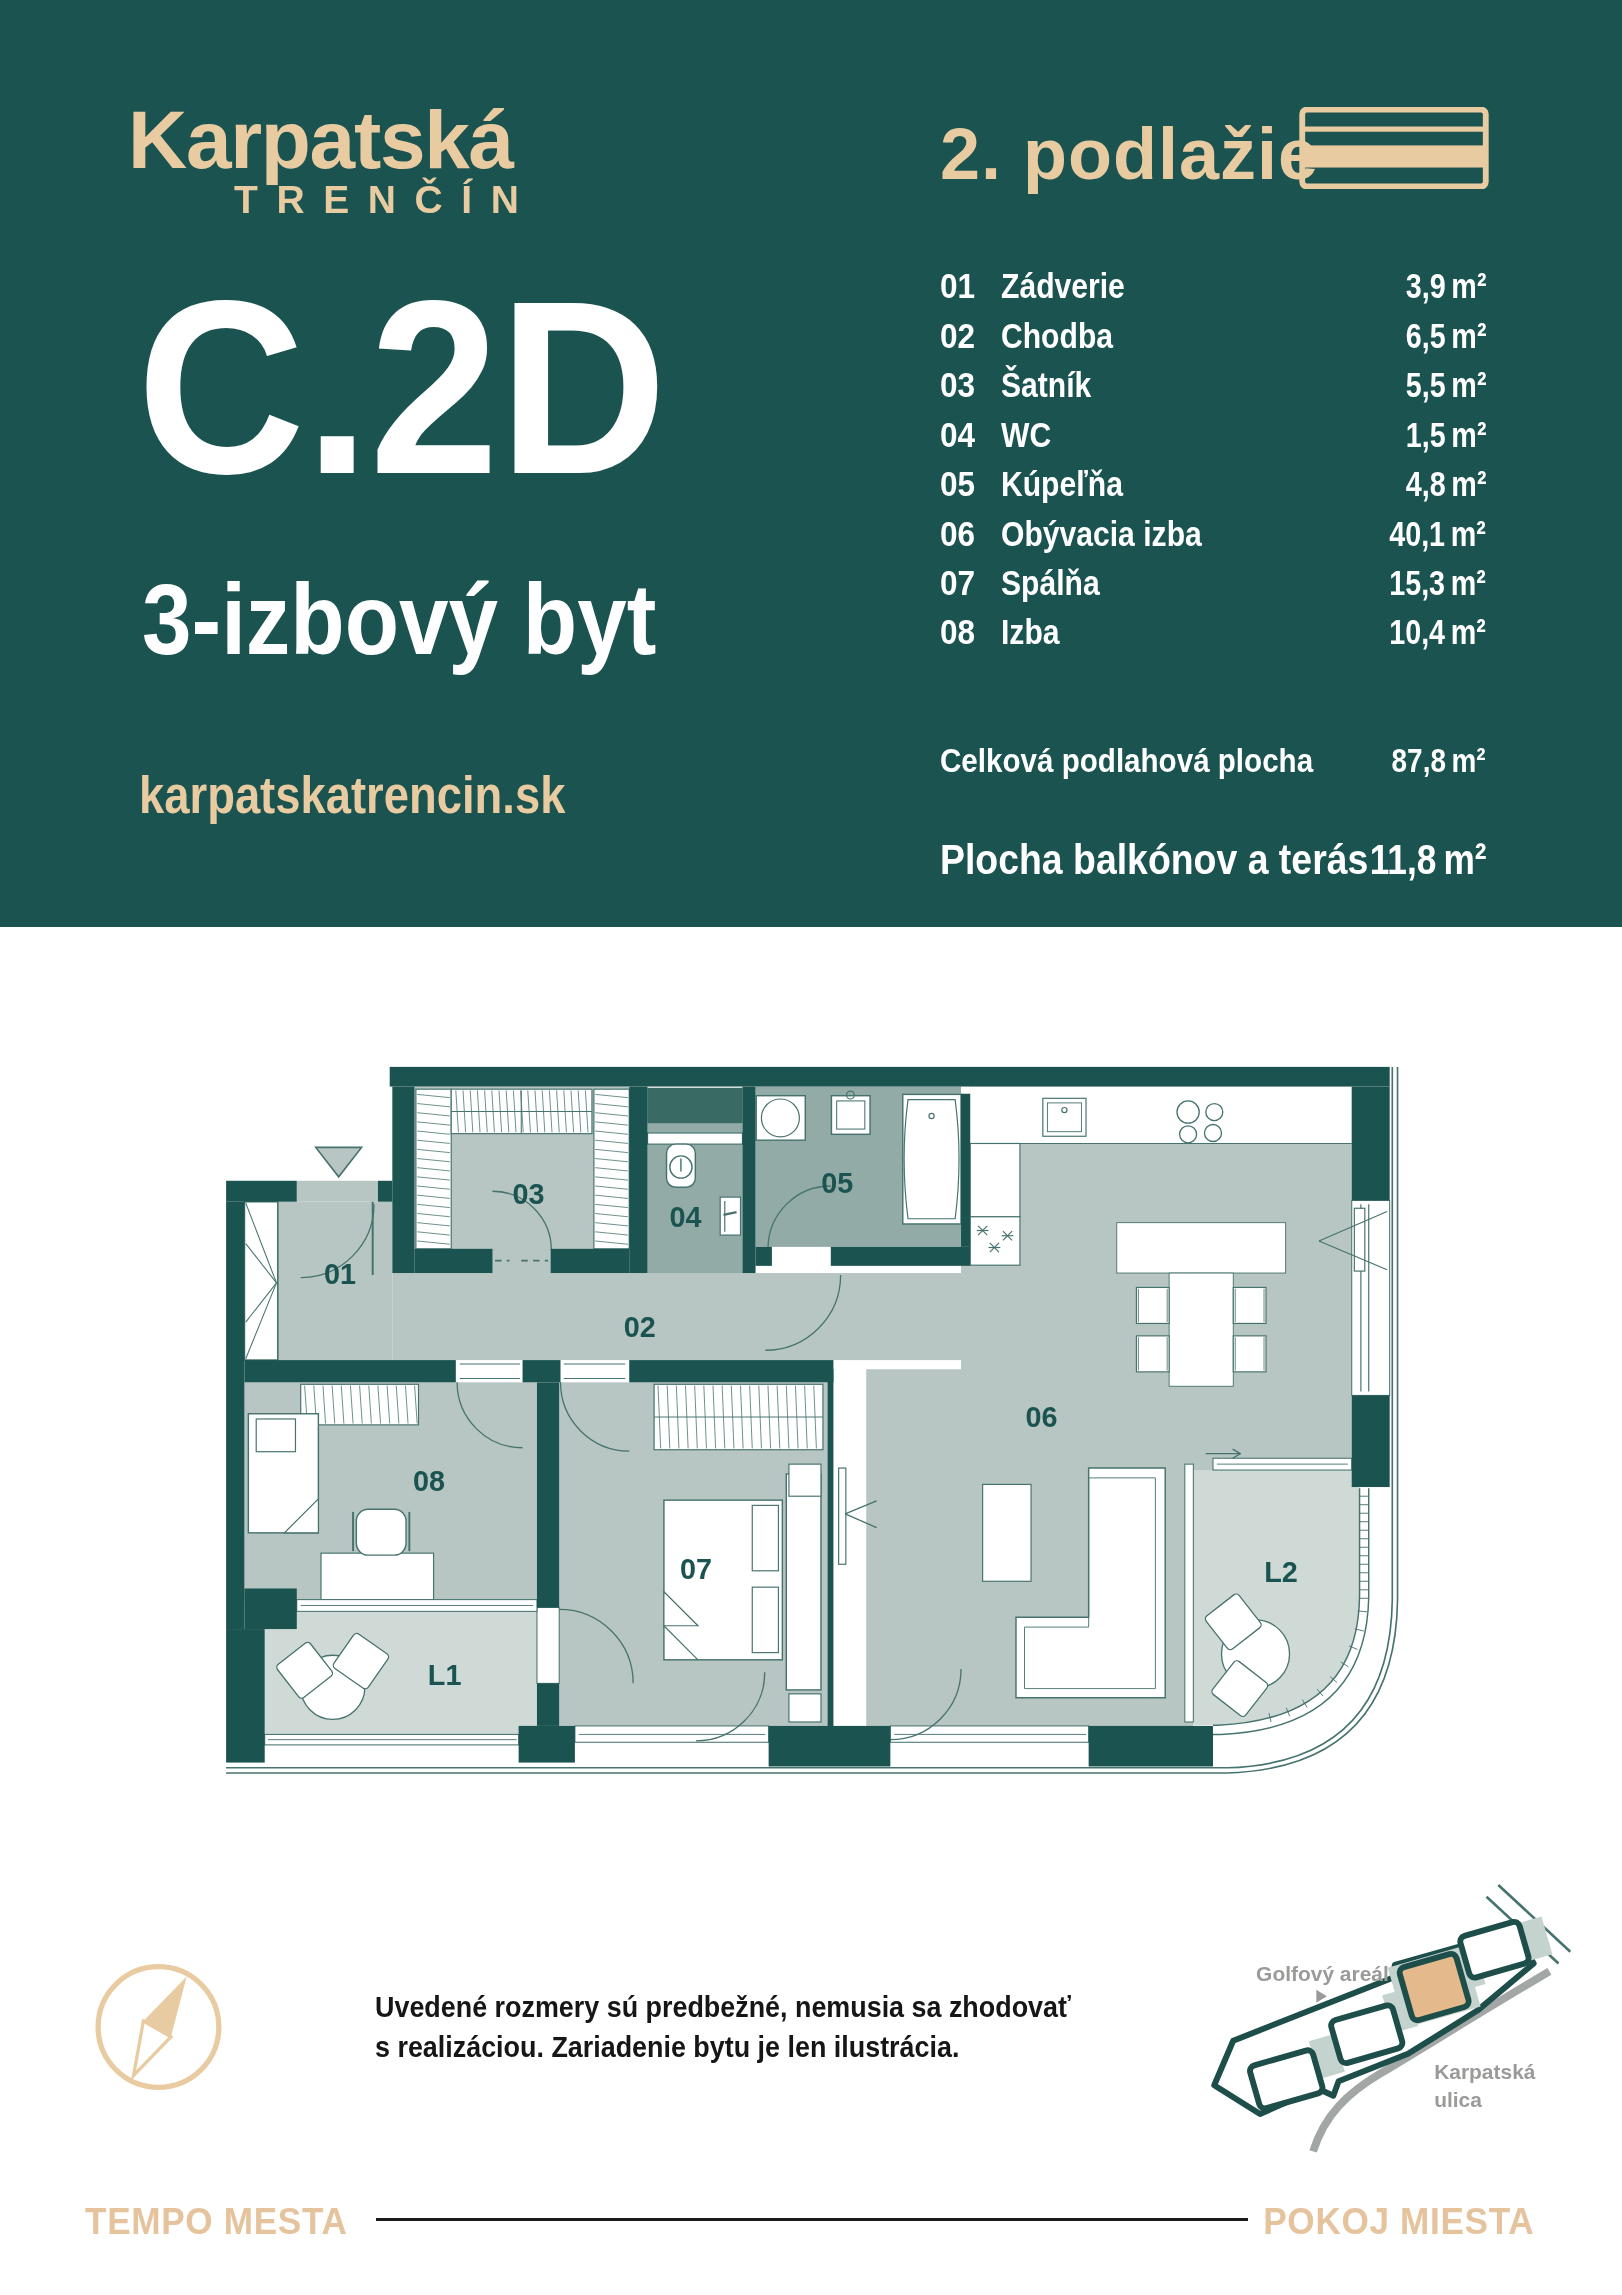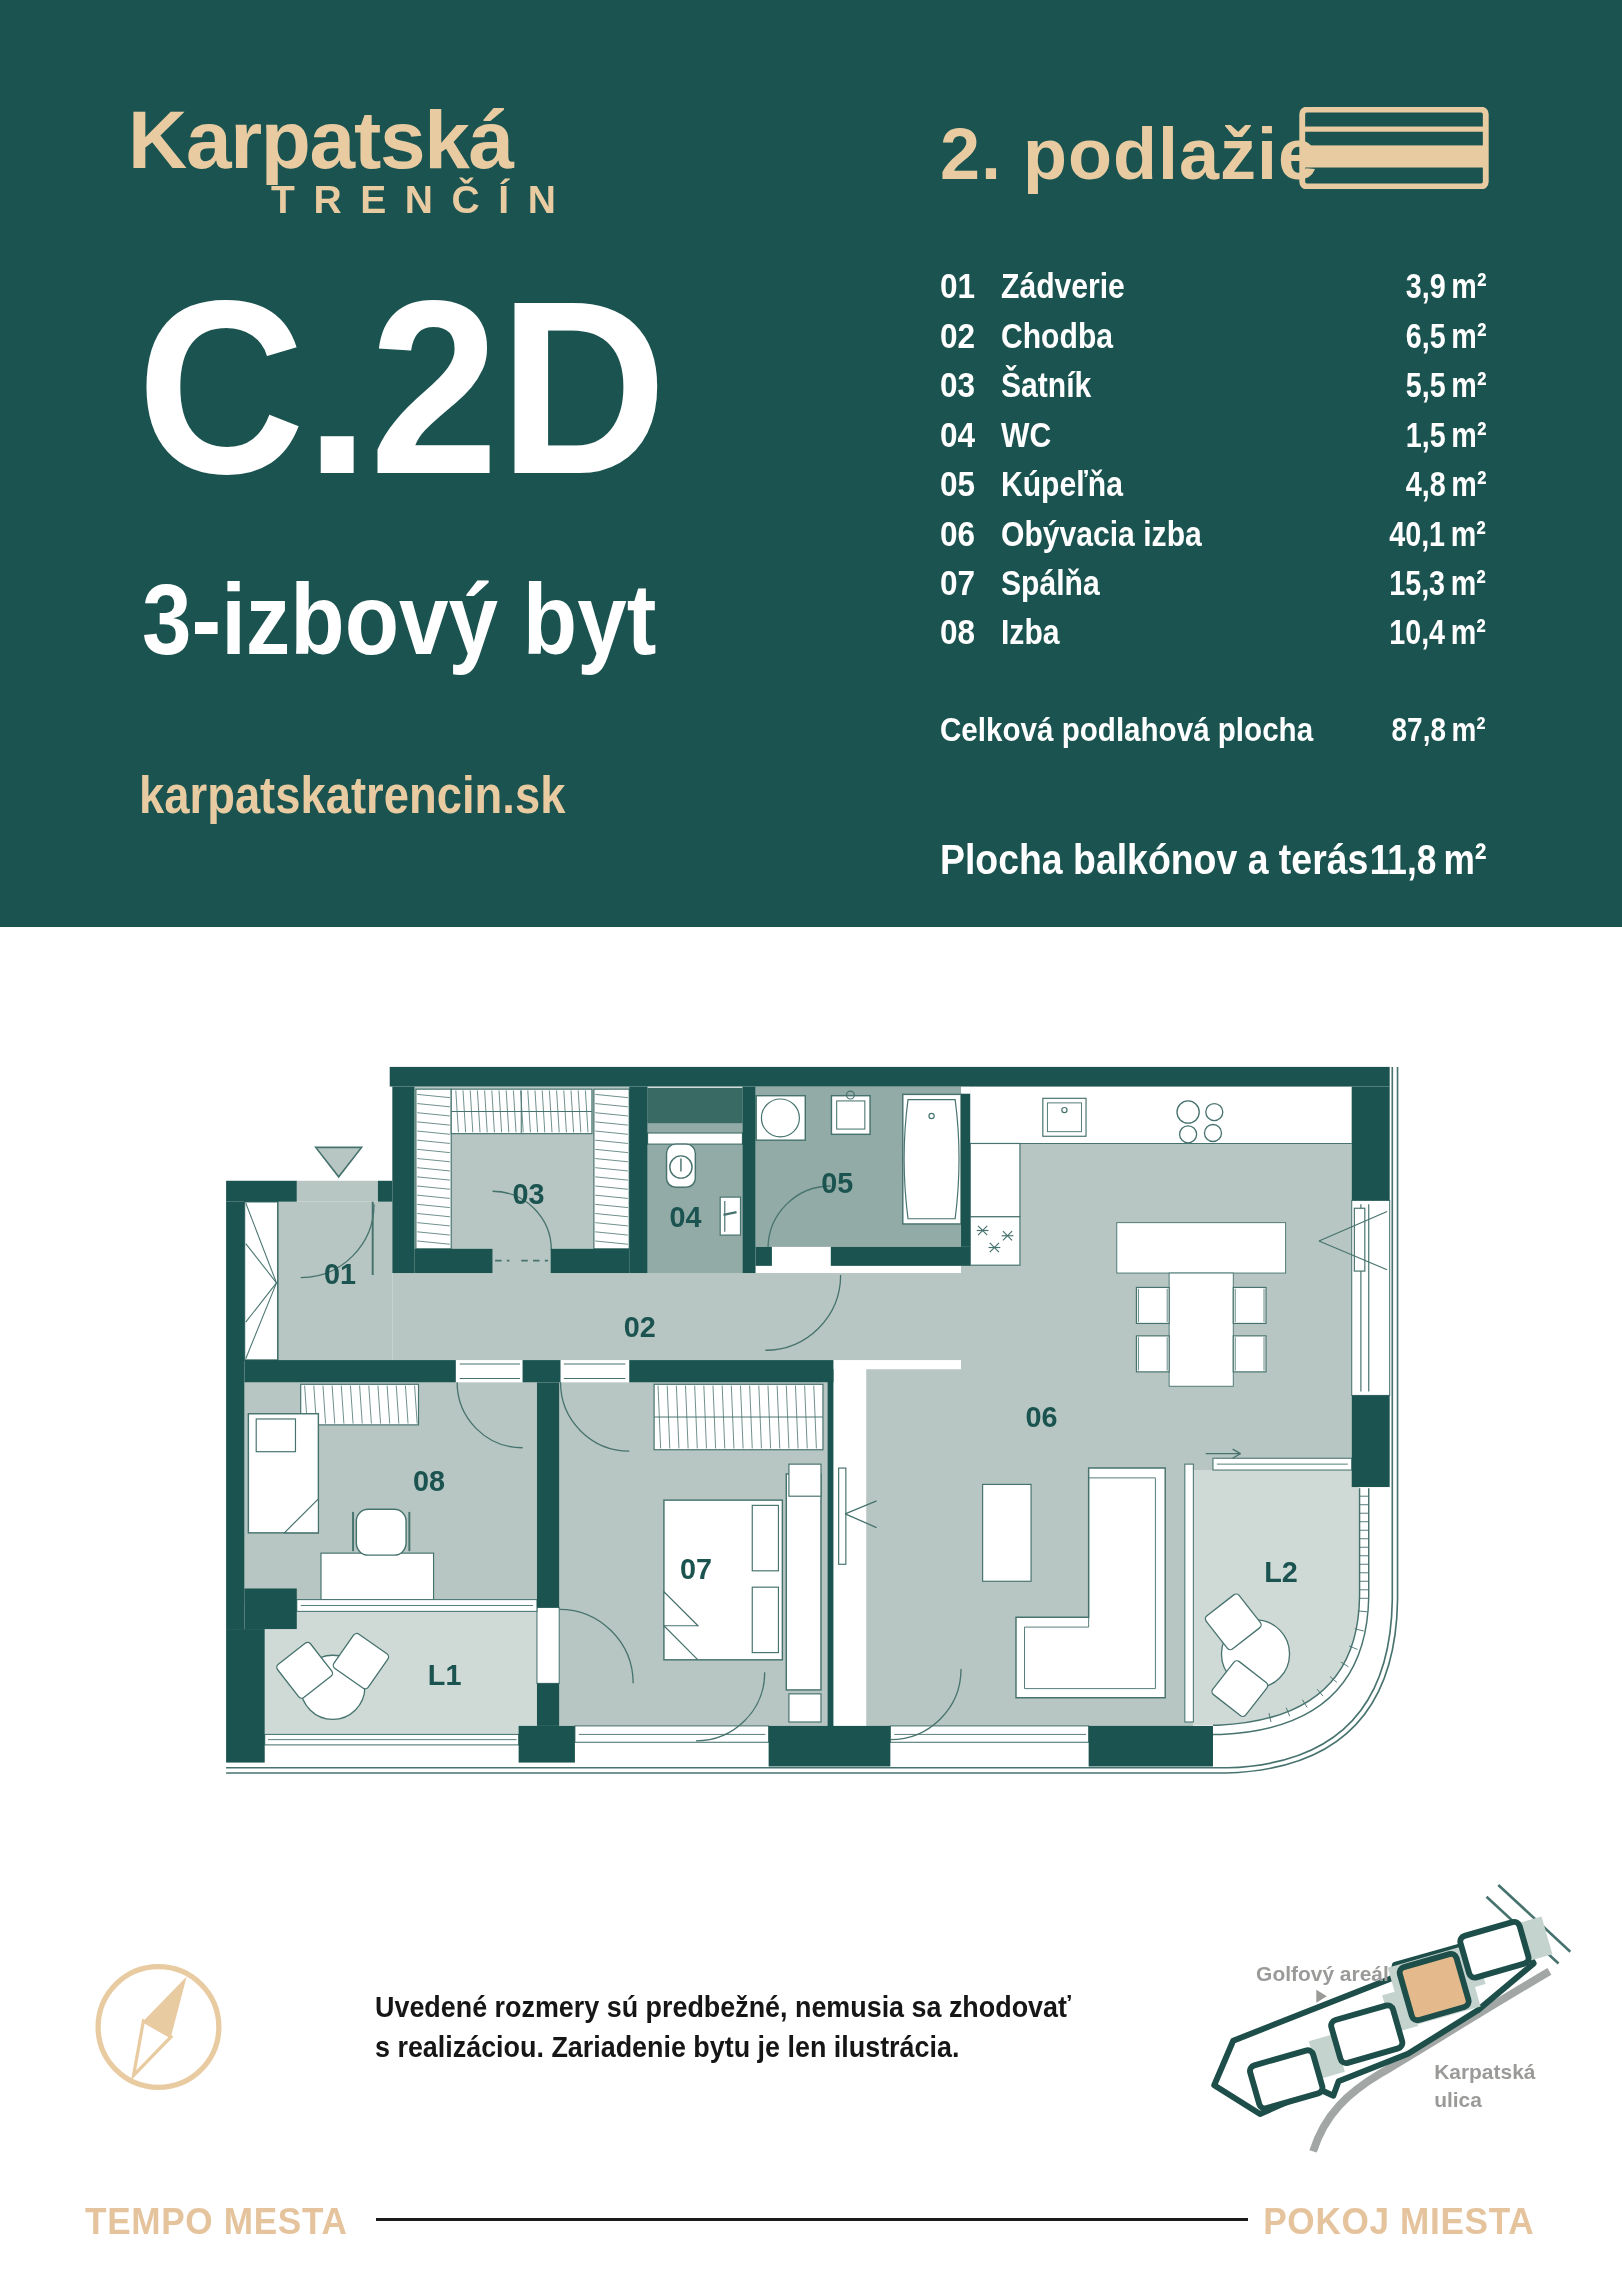--- a/index.html
+++ b/index.html
@@ -1,20 +1,20 @@
 <!DOCTYPE html>
 <html style="font-size:10.5px"><head>
 <meta charset="utf-8">
 <style>
   html,body{margin:0;padding:0;}
   body{width:1622px;height:2295px;position:relative;background:#fff;font-family:"Liberation Sans",sans-serif;overflow:hidden;}
   .abs{position:absolute;}
   #header{left:0;top:0;width:1622px;height:927px;background:#1A534F;}
   #logo1{left:128px;top:99px;font-size:82px;font-weight:700;letter-spacing:-1.3px;color:#E9CBA2;line-height:1;}
-  #logo2{left:234px;top:180px;font-size:39px;font-weight:700;letter-spacing:18.6px;color:#E9CBA2;line-height:1;margin-left:37px;}
+  #logo2{left:234px;top:180px;font-size:39px;font-weight:700;letter-spacing:18.6px;color:#E9CBA2;line-height:1;}
   #podlazie{left:940px;top:118px;font-size:72px;font-weight:700;letter-spacing:1px;color:#E9CBA2;line-height:1;}
   #c2d{left:137px;top:264px;font-size:247px;font-weight:700;color:#fff;line-height:1;transform:scaleX(0.9417);transform-origin:left top;white-space:nowrap;}
   #izbovy{left:142px;top:569px;font-size:100px;font-weight:700;color:#fff;line-height:1;transform:scaleX(0.89);transform-origin:left top;white-space:nowrap;}
   #web{left:139px;top:770px;font-size:51px;font-weight:700;color:#E9CBA2;line-height:1;transform:scaleX(0.89);transform-origin:left top;white-space:nowrap;}
   .row{position:absolute;left:940px;width:546px;height:39px;color:#fff;font-size:35px;line-height:1;}
   .row .num{position:absolute;left:0;top:0;font-weight:700;transform:scaleX(0.9);transform-origin:left top;}
   .row .nm{position:absolute;left:61px;top:0;font-weight:700;transform:scaleX(0.86);transform-origin:left top;white-space:nowrap;}
   .row .ar{position:absolute;right:0;top:0;font-weight:700;transform:scaleX(0.82);transform-origin:right top;white-space:nowrap;}
   #disc{left:375px;top:1987px;font-size:29.4px;font-weight:700;color:#161616;line-height:40px;transform:scaleX(0.915);transform-origin:left top;}
   #tempo{left:85px;top:2201px;font-size:37px;font-weight:700;letter-spacing:0.7px;color:#E5C49D;transform:scaleX(0.95);transform-origin:left top;}
@@ -69,21 +69,21 @@
 <div class="row" style="top:565px">
     <span class="num">07</span>
     <span class="nm">Spálňa</span>
     <span class="ar">15,3 m²</span>
   </div>
 <div class="row" style="top:614px">
     <span class="num">08</span>
     <span class="nm">Izba</span>
     <span class="ar">10,4 m²</span>
   </div>
-<div class="row" style="top:712px;font-size:34px;height:38px">
+<div class="row" style="top:743px;font-size:34px;height:38px">
     <span class="nm" style="left:0;font-weight:700;transform:scaleX(0.87)">Celková podlahová plocha</span>
     <span class="ar">87,8 m²</span>
   </div>
 <div class="row" style="top:838px;font-size:43px;height:38px">
     <span class="nm" style="left:0;font-weight:700;transform:scaleX(0.87)">Plocha balkónov a terás</span>
     <span class="ar">11,8 m²</span>
   </div>
 
 <svg id="plan" font-family="Liberation Sans,sans-serif" class="abs" style="left:196px;top:1034px" width="1426px" height="982" viewBox="300 1580 2179 1500">
 <rect x="374" y="1836" width="226" height="242" fill="#B7C6C2"></rect>

